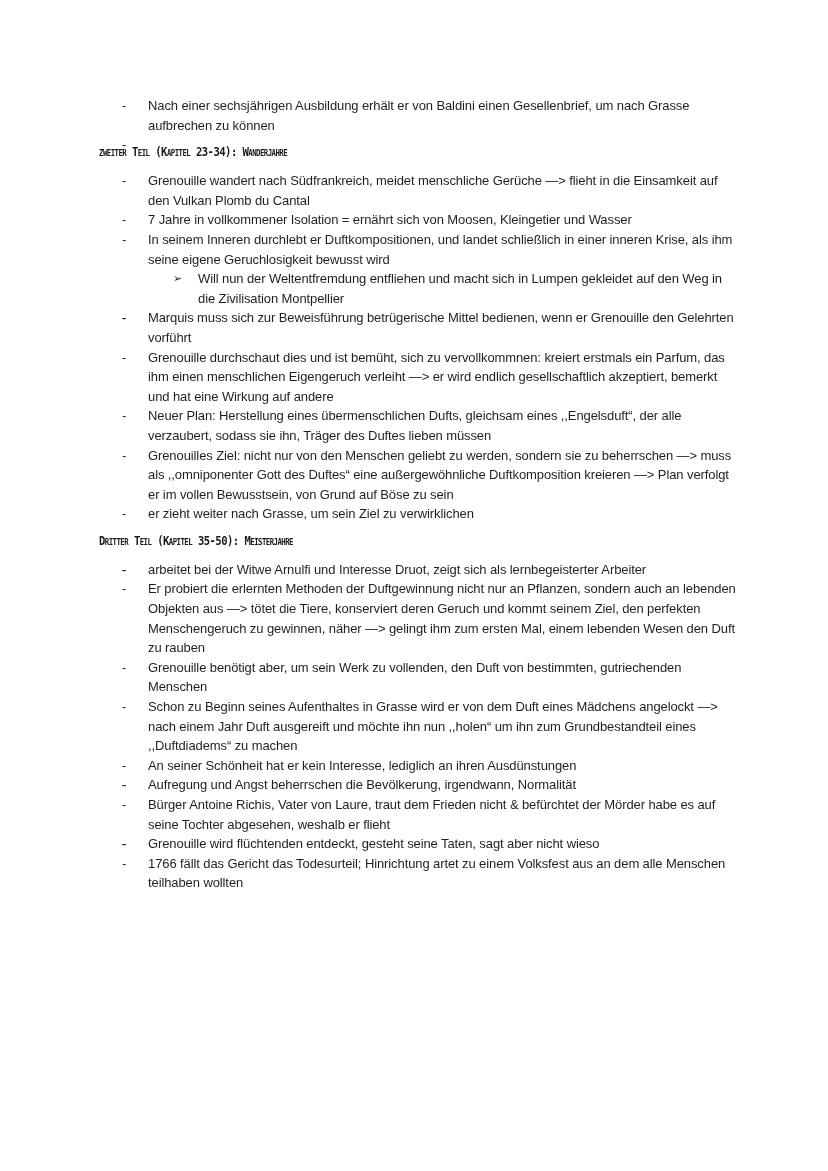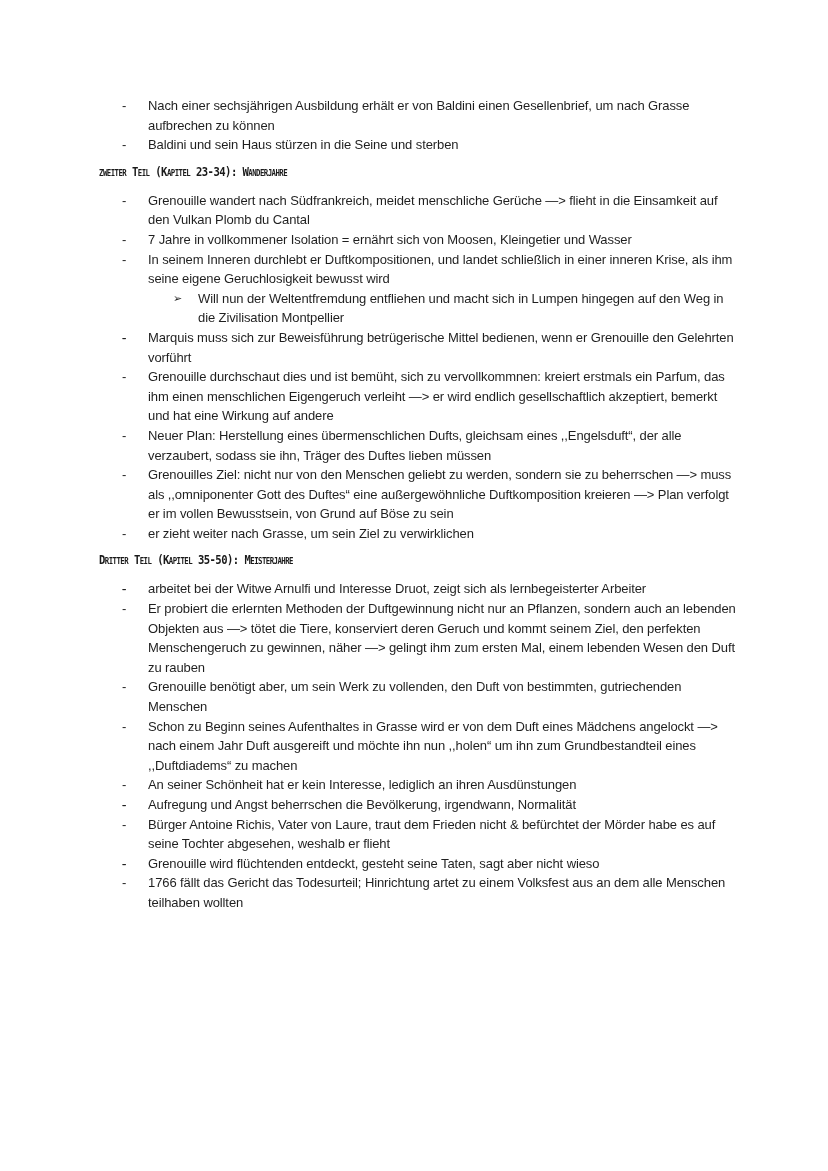--- a/index.html
+++ b/index.html
@@ -70,31 +70,31 @@
       transform-origin: left center;
     }
   </style>
 </head>
 <body>
 
 <div class="page">
 
   <ul class="dash-list">
     <li><span class="dash">-</span><span>Nach einer sechsjährigen Ausbildung erhält er von Baldini einen Gesellenbrief, um nach Grasse aufbrechen zu können</span></li>
-    <li><span class="dash">-</span><span>Baldini und sein Haus stürzen in die Seine und sterben</span></li>
+    <li><span class="dash">-</span></li>
   </ul>
 
   <div class="section-heading">zweiter Teil (Kapitel 23-34): Wanderjahre</div>
 
   <ul class="dash-list">
     <li><span class="dash">-</span><span>Grenouille wandert nach Südfrankreich, meidet menschliche Gerüche —&gt; flieht in die Einsamkeit auf den Vulkan Plomb du Cantal</span></li>
     <li><span class="dash">-</span><span>7 Jahre in vollkommener Isolation = ernährt sich von Moosen, Kleingetier und Wasser</span></li>
     <li><span class="dash">-</span><span>In seinem Inneren durchlebt er Duftkompositionen, und landet schließlich in einer inneren Krise, als ihm seine eigene Geruchlosigkeit bewusst wird</span>
       <ul class="sub-list">
-        <li><span class="arrow">➢</span><span>Will nun der Weltentfremdung entfliehen und macht sich in Lumpen hingegen auf den Weg in die Zivilisation Montpellier</span></li>
+        <li><span class="arrow">➢</span><span>Will nun der Weltentfremdung entfliehen und macht sich in Lumpen gekleidet auf den Weg in die Zivilisation Montpellier</span></li>
       </ul>
     </li>
     <li><span class="dash">-</span></li>
     <li><span class="dash">-</span><span>Marquis muss sich zur Beweisführung betrügerische Mittel bedienen, wenn er Grenouille den Gelehrten vorführt</span></li>
     <li><span class="dash">-</span><span>Grenouille durchschaut dies und ist bemüht, sich zu vervollkommnen: kreiert erstmals ein Parfum, das ihm einen menschlichen Eigengeruch verleiht —&gt; er wird endlich gesellschaftlich akzeptiert, bemerkt und hat eine Wirkung auf andere</span></li>
     <li><span class="dash">-</span><span>Neuer Plan: Herstellung eines übermenschlichen Dufts, gleichsam eines ,,Engelsduft“, der alle verzaubert, sodass sie ihn, Träger des Duftes lieben müssen</span></li>
     <li><span class="dash">-</span><span>Grenouilles Ziel: nicht nur von den Menschen geliebt zu werden, sondern sie zu beherrschen —&gt; muss als ,,omniponenter Gott des Duftes“ eine außergewöhnliche Duftkomposition kreieren —&gt; Plan verfolgt er im vollen Bewusstsein, von Grund auf Böse zu sein</span></li>
     <li><span class="dash">-</span><span>er zieht weiter nach Grasse, um sein Ziel zu verwirklichen</span></li>
   </ul>
 

